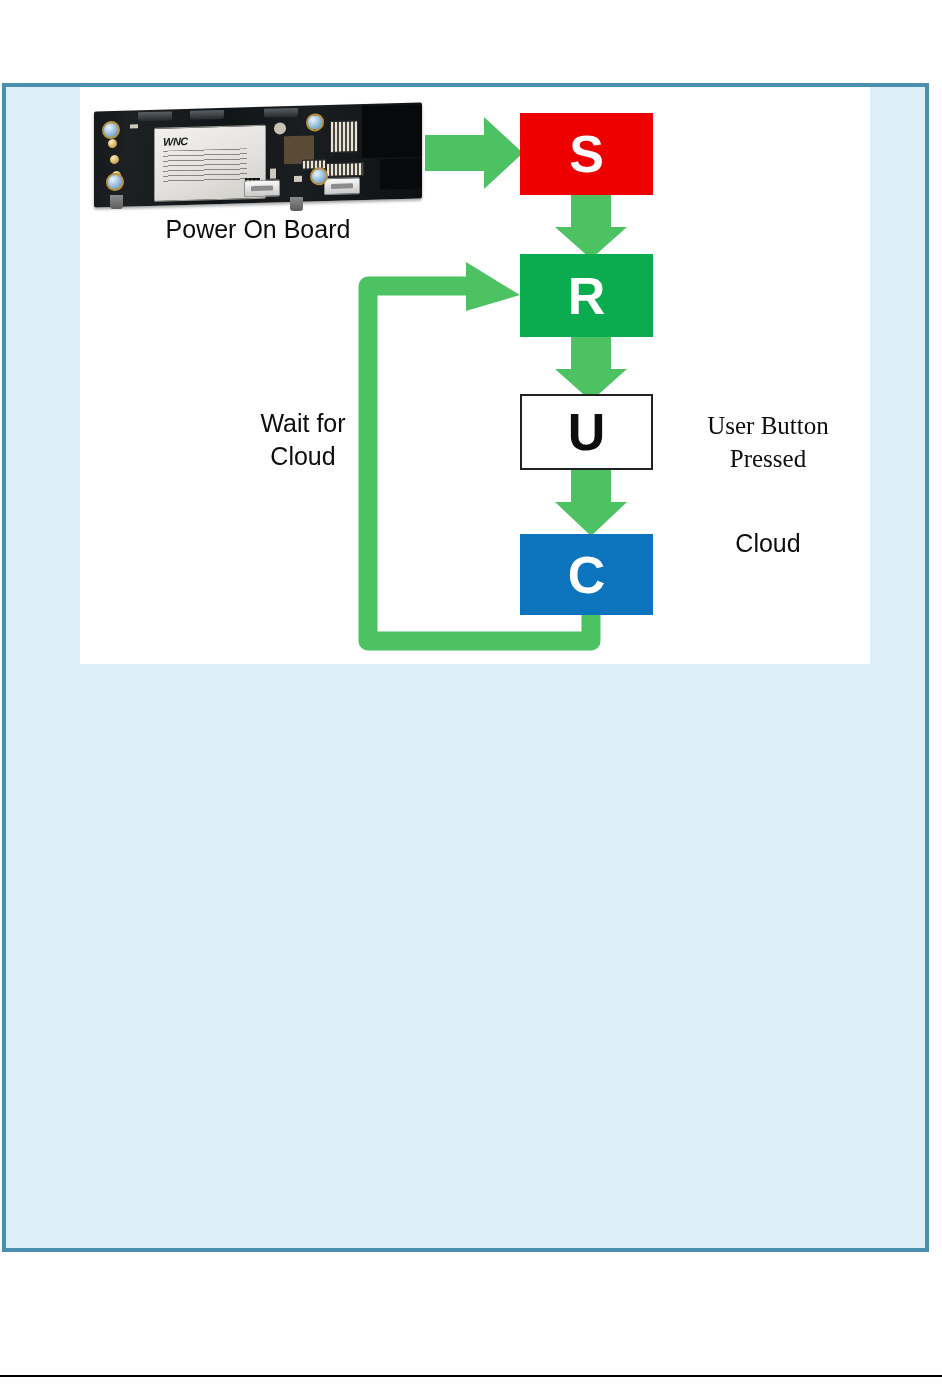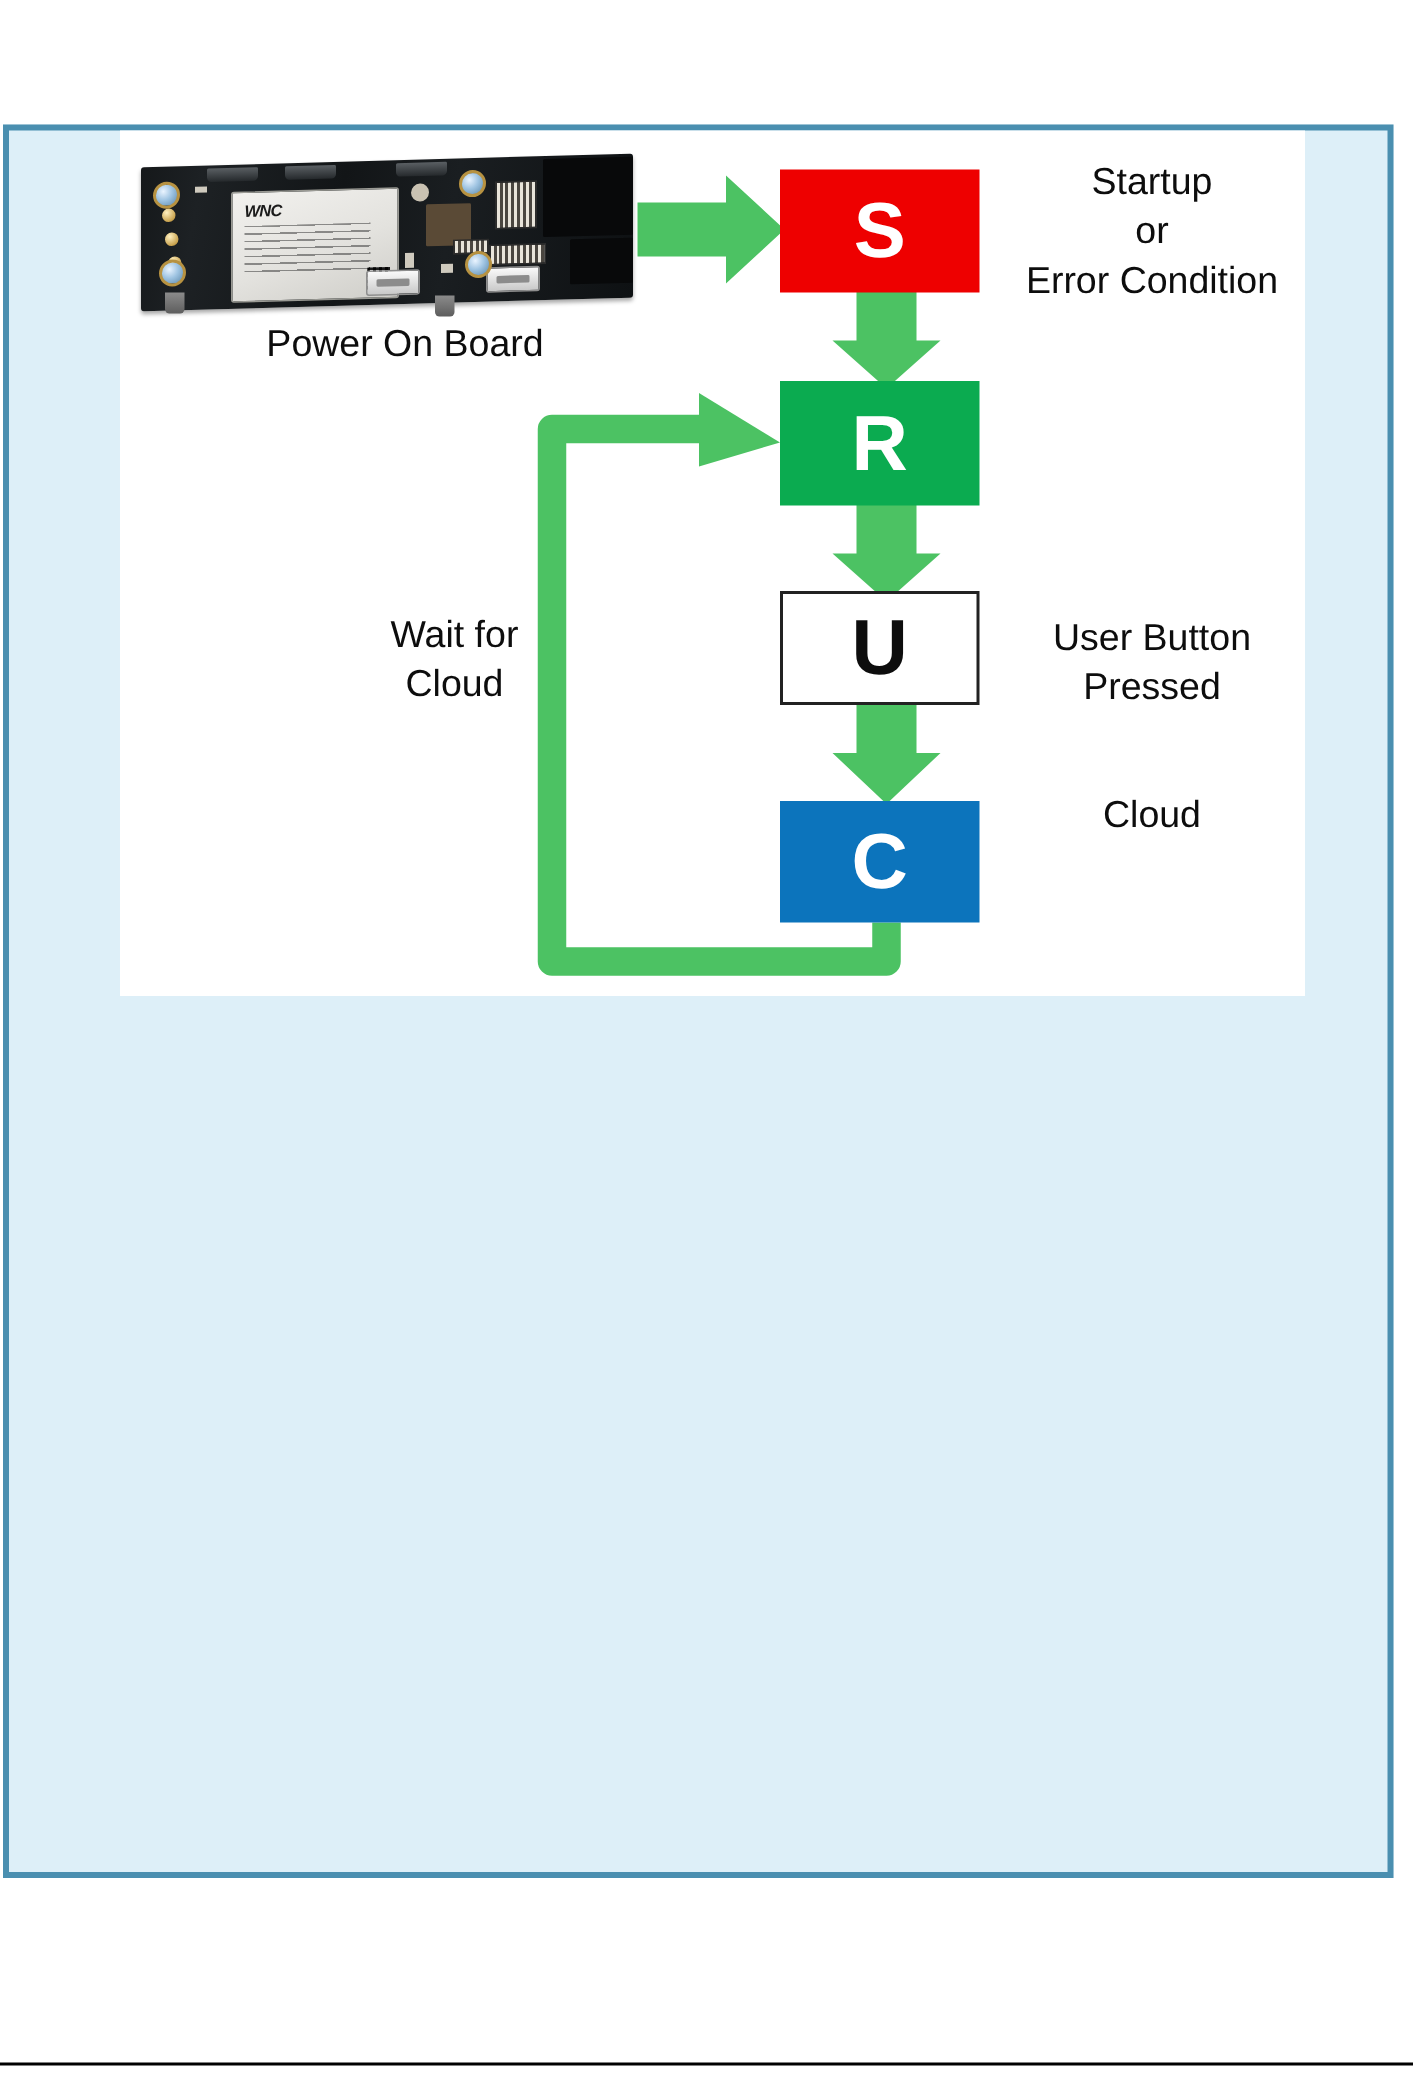--- a/index.html
+++ b/index.html
@@ -168,21 +168,20 @@
 
   #power-on-caption {
     position: absolute;
     left: 0px;
     top: 128px;
     width: 356px;
     text-align: center;
     font-size: 25px;
     color: #0d0d0d;
     white-space: nowrap;
-    margin-left: 12px;
   }
 
   
   .state-box {
     position: absolute;
     width: 133px;
     display: flex;
     align-items: center;
     justify-content: center;
     box-sizing: border-box;
@@ -221,21 +220,21 @@
     position: absolute;
     left: 586px;
     width: 204px;
     text-align: center;
     font-size: 25px;
     line-height: 1.32;
     color: #0d0d0d;
   }
   #desc-s { top: 18px; }
   #desc-r { top: 188px; }
-  #desc-u { top: 322px; }
+  #desc-u { top: 322px; font-family: Liberation Serif, serif; }
   #desc-c { top: 440px; }
 
   
   #loop-label {
     position: absolute;
     left: 128px;
     top: 320px;
     width: 190px;
     text-align: center;
     font-size: 25px;
@@ -324,25 +323,20 @@
     <div class="state-box" id="state-r">
       <span class="state-letter">R</span>
     </div>
     <div class="state-box" id="state-u">
       <span class="state-letter">U</span>
     </div>
     <div class="state-box" id="state-c">
       <span class="state-letter">C</span>
     </div>
 
-    <div class="state-desc" id="desc-s">
-      <div>Startup</div>
-      <div>or</div>
-      <div>Error Condition</div>
-    </div>
     <div class="state-desc" id="desc-u">
       <div>User Button</div>
       <div>Pressed</div>
     </div>
     <div class="state-desc" id="desc-c">
       <div>Cloud</div>
     </div>
 
     <div id="loop-label">
       <div>Wait for</div>

